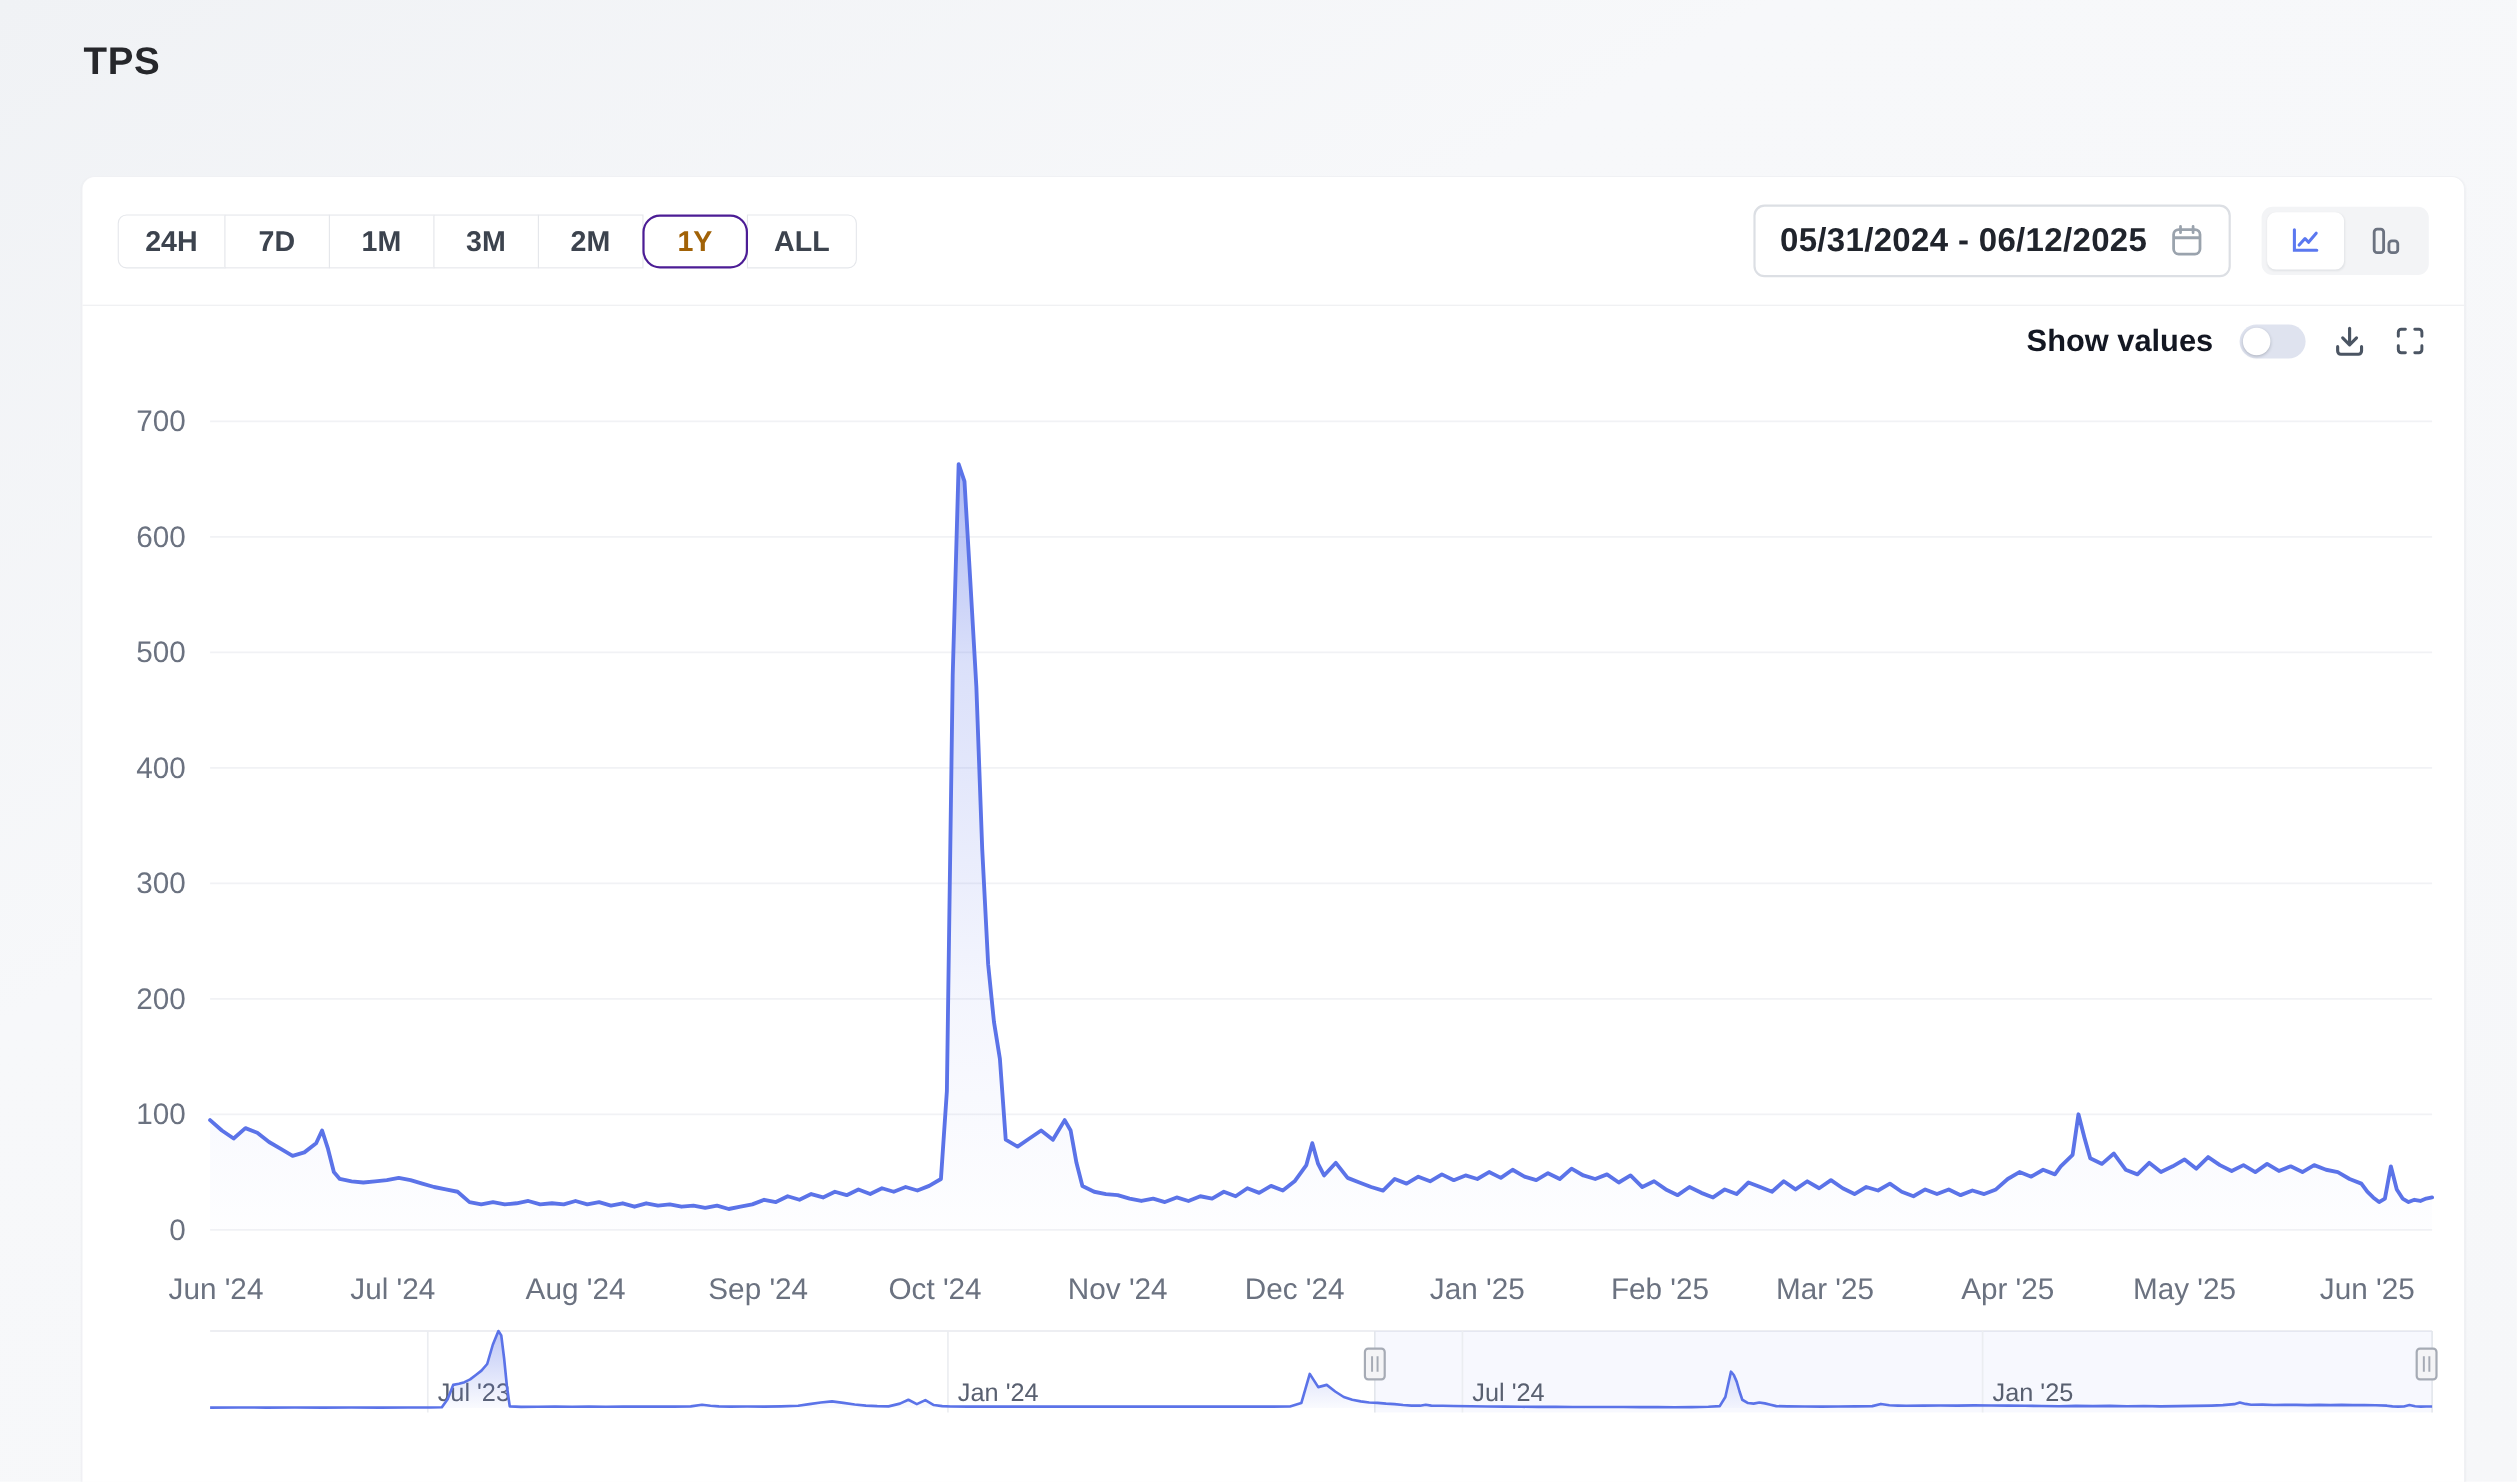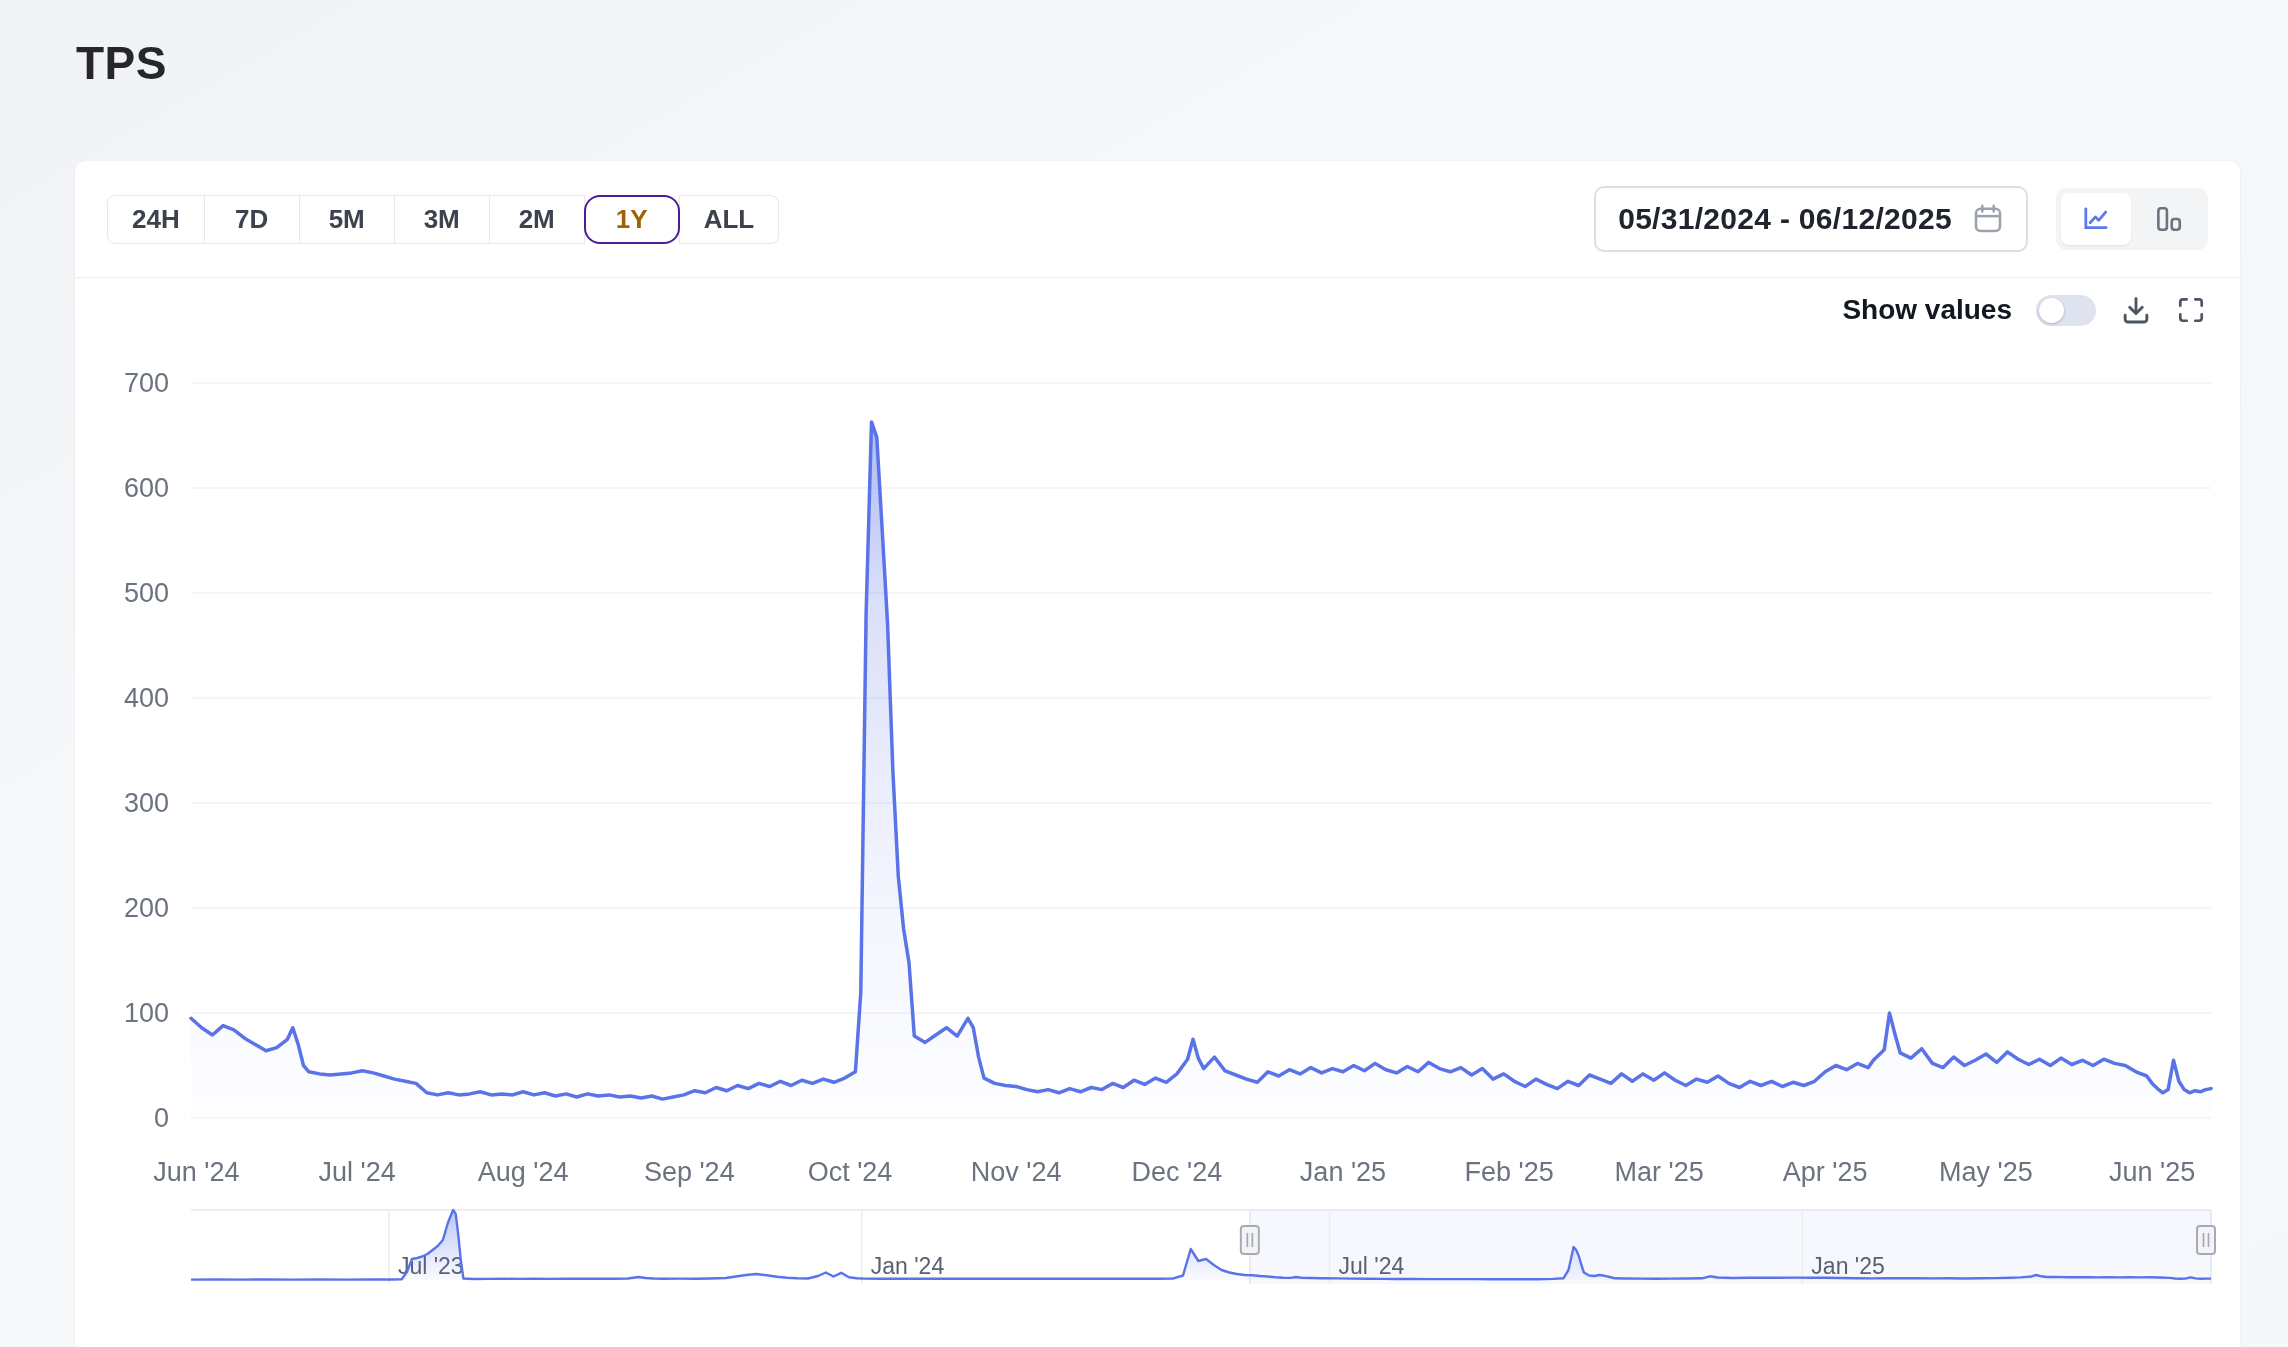--- a/index.html
+++ b/index.html
@@ -4,21 +4,21 @@
 <style>
   html,body{margin:0;padding:0;}
   body{
     width:2288px;height:1347px;overflow:hidden;position:relative;
     background:linear-gradient(150deg,#f0f2f5 0%,#f7f8fa 35%,#f6f7f9 100%);
     font-family:"Liberation Sans", sans-serif;
     -webkit-font-smoothing:antialiased;
   }
   .page-title{
     position:absolute;left:76px;top:36px;
-    font-size:46px;font-weight:700;color:#26272b;letter-spacing:.5px;
+    font-size:35px;font-weight:700;color:#26272b;letter-spacing:.5px;
   }
   .card{
     position:absolute;left:74px;top:160px;width:2167px;height:1200px;
     background:#ffffff;border:1px solid #f0f1f4;border-radius:12px;
     box-shadow:0 1px 2px rgba(16,24,40,.04);
     box-sizing:border-box;
   }
   .toolbar{
     height:116px;display:flex;align-items:center;justify-content:space-between;
     padding:0 32px;border-bottom:1px solid #edeef1;
@@ -70,21 +70,21 @@
 </head>
 <body>
 
 <div class="page-title">TPS</div>
 
 <div class="card">
   <div class="toolbar">
     <div class="range-group" id="range-group">
         <button class="range-btn">24H</button>
         <button class="range-btn">7D</button>
-        <button class="range-btn">5M</button>
+        <button class="range-btn">1M</button>
         <button class="range-btn">3M</button>
         <button class="range-btn">2M</button>
         <button class="range-btn active">1Y</button>
         <button class="range-btn">ALL</button>
       </div>
     <div class="toolbar-right">
       <div class="date-picker">
         <span class="date-text">05/31/2024 - 06/12/2025</span>
         <span style="display:flex">
           <svg width="32" height="32" viewBox="0 0 28 28" fill="none">

